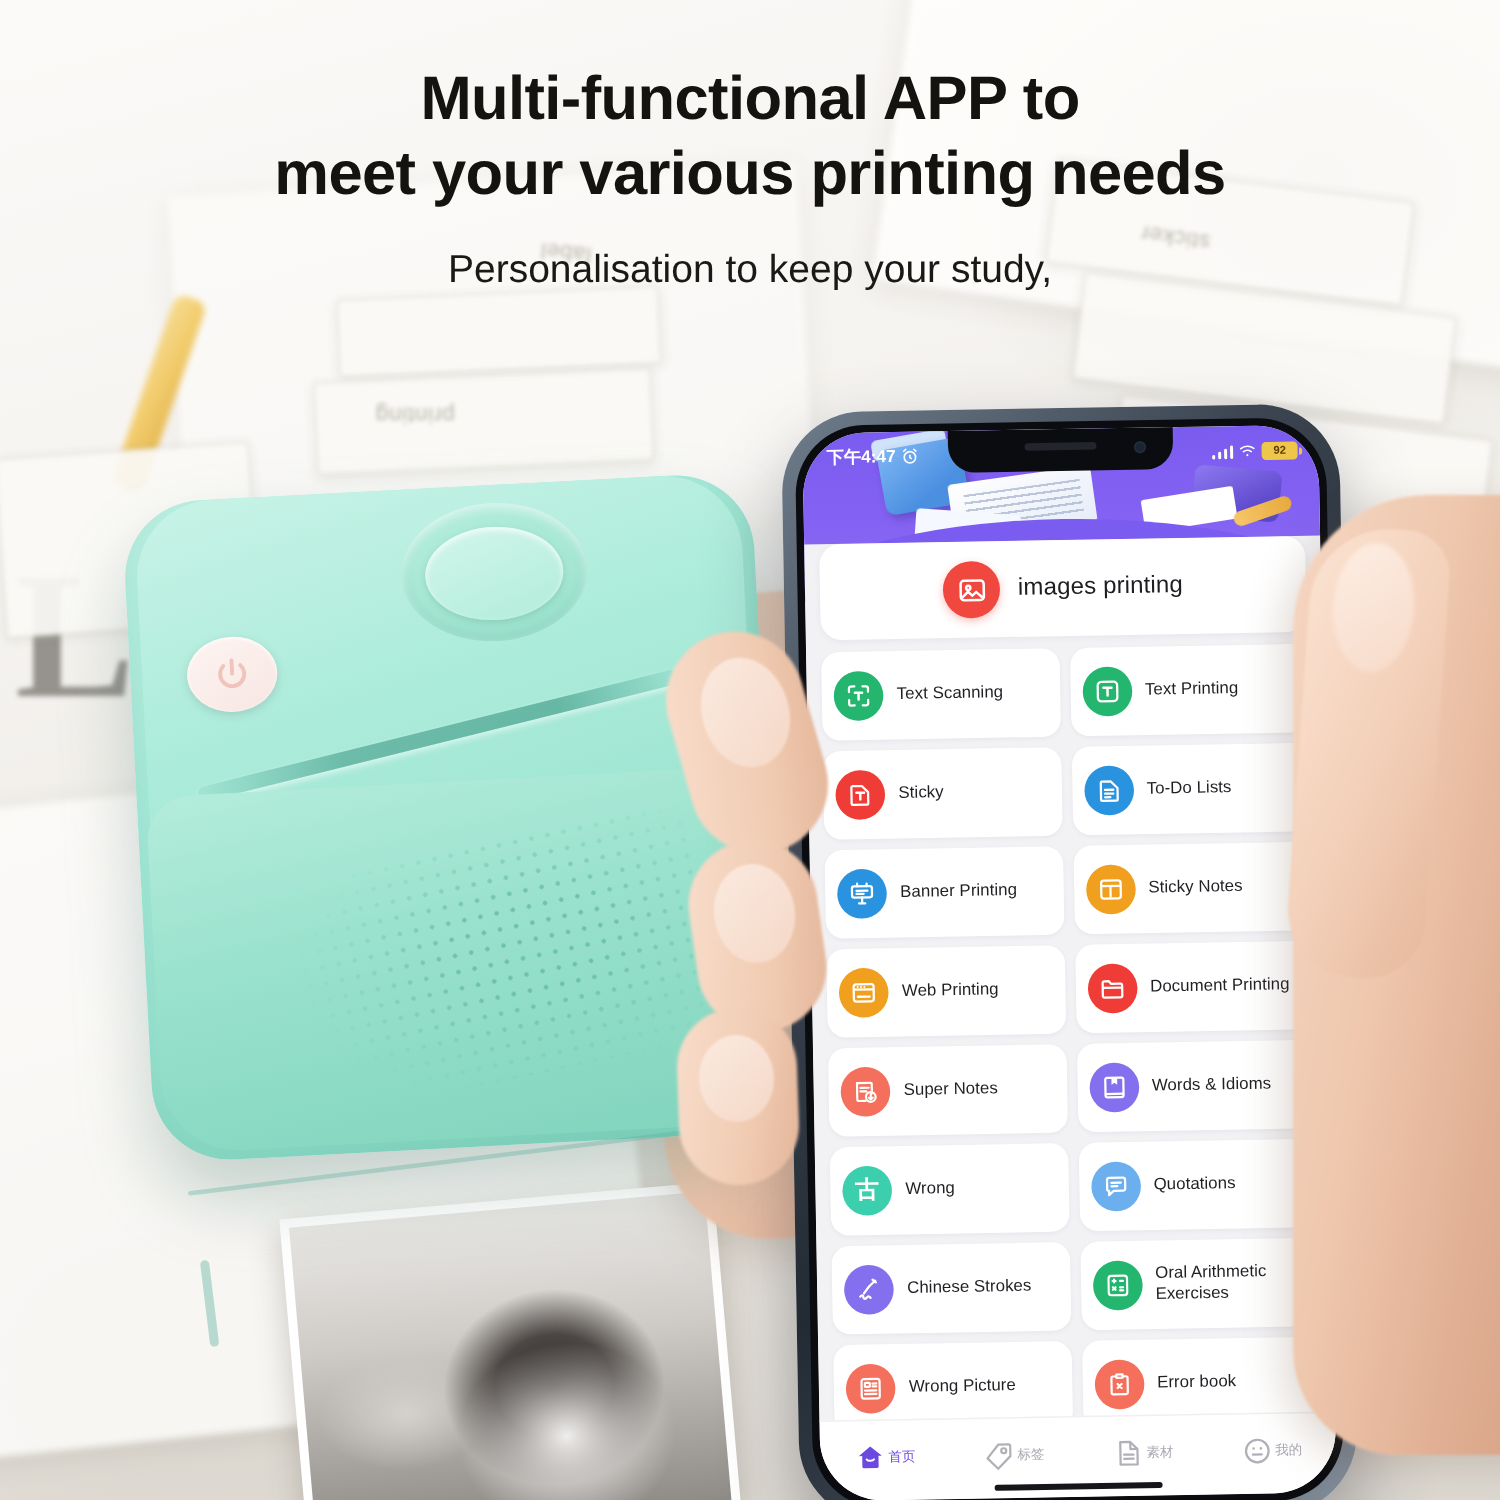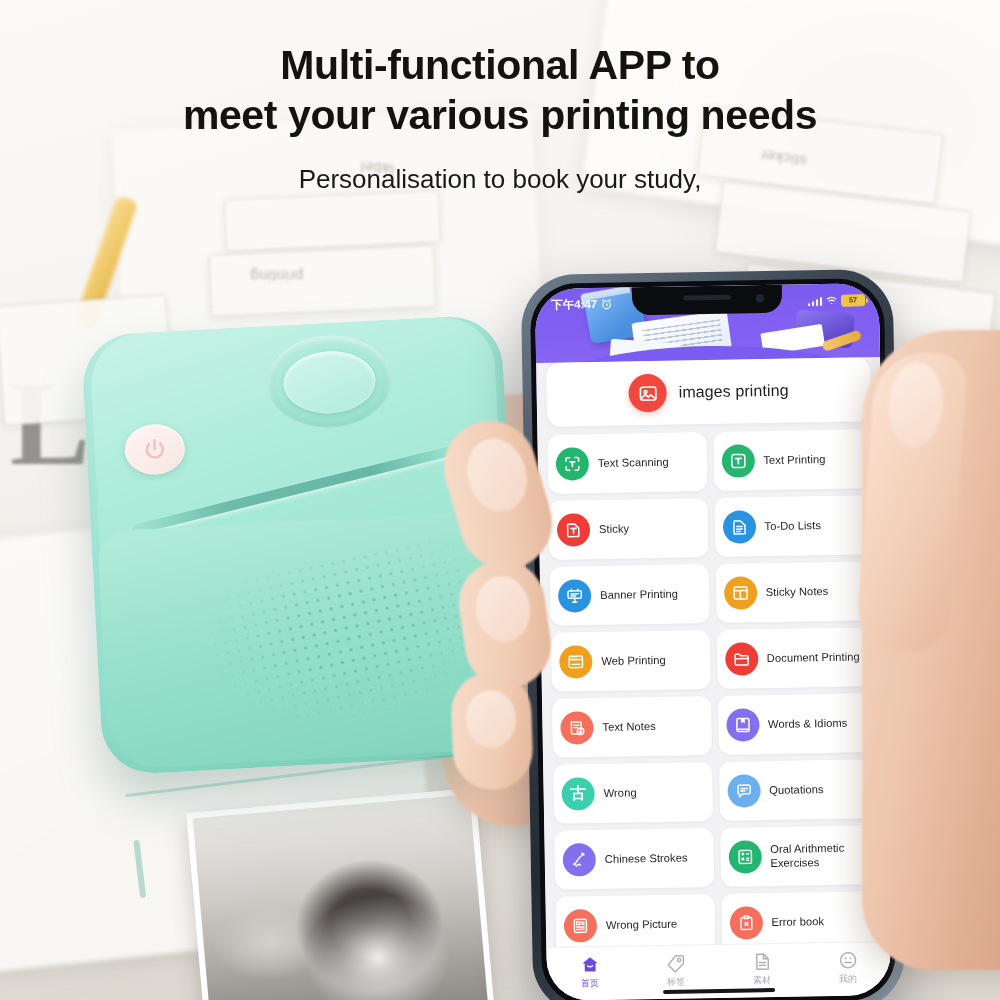--- a/index.html
+++ b/index.html
@@ -318,21 +318,21 @@
   .tile svg { width: 19px; height: 19px; }
   .tile .cn-glyph { color:#fff; font-size:16px; font-weight:700; font-family:"DejaVu Sans", sans-serif; }
 
   
   #tabbar {
     flex: 0 0 auto; height: 54px; background: #fff;
     display: flex; align-items: center; justify-content: space-around;
     padding-bottom: 4px; position: relative; z-index: 12;
     border-top: 1px solid #f0f0f3;
   }
-  #tabbar .tab { display: flex; flex-direction: column; align-items: center; gap: 2px; }
+  #tabbar .tab { display: flex; align-items: center; gap: 2px; }
   #tabbar .tab svg { width: 21px; height: 21px; }
   #tabbar .tlab { font-size: 9px; font-family: "DejaVu Sans", sans-serif; }
   #tabbar .tab.active .tlab { color: #6c4ae0; }
   #tabbar .tab .tlab { color: #a9a9b2; }
   .homebar {
     position: absolute; bottom: 5px; left: 50%; transform: translateX(-50%);
     width: 112px; height: 4px; background: #15151a; border-radius: 3px;
   }
 
   
@@ -381,21 +381,21 @@
 <div id="photo-print">
   <div class="img"></div>
 </div>
 
 <div id="headline">
   <h1>
     <span>Multi-functional APP to</span>
     <span class="l2">meet your various printing needs</span>
   </h1>
   <p>
-    <span>Personalisation to book your study,</span>
+    <span>Personalisation to keep your study,</span>
   </p>
 </div>
 
 <div class="hand" id="hand-left"></div>
 <div class="finger" style="left:452px; top:420px; width:92px; height:150px; transform:rotate(-16deg); z-index:6;"></div>
 <div class="fn-nail" style="left:468px; top:438px; width:58px; height:74px; transform:rotate(-16deg); z-index:7;"></div>
 <div class="finger" style="left:462px; top:560px; width:86px; height:128px; transform:rotate(-8deg); z-index:6;"></div>
 <div class="fn-nail" style="left:476px; top:576px; width:54px; height:66px; transform:rotate(-8deg); z-index:7;"></div>
 <div class="finger" style="left:452px; top:672px; width:80px; height:118px; transform:rotate(-2deg); z-index:6;"></div>
 <div class="fn-nail" style="left:466px; top:690px; width:50px; height:58px; transform:rotate(-2deg); z-index:7;"></div>
@@ -460,21 +460,21 @@
                 <i></i>
                 <i></i>
                 <i></i>
               </span>
             <svg class="sb-icon" viewBox="0 0 24 24" fill="none" stroke="#fff" stroke-width="2" stroke-linecap="round">
               <path d="M4 9.5a13 13 0 0 1 16 0"></path>
                 <path d="M7.2 13.3a8.3 8.3 0 0 1 9.6 0"></path>
               <circle cx="12" cy="17.6" r="1.3" fill="#fff" stroke="none"></circle>
             </svg>
             <span class="batt">
-                <span>57</span>
+                <span>92</span>
               </span>
           </div>
         </div>
 
         <div id="app-body">
 
           <div id="featured">
             <div class="ficon">
               <svg viewBox="0 0 24 24" fill="none" stroke="#fff" stroke-width="1.9" style="width:21px;height:21px">
                 <rect x="3.2" y="4.6" width="17.6" height="14.8" rx="2.6"></rect>
@@ -576,21 +576,21 @@
             <div class="tile">
               <div class="ticon" style="background:#f4705c">
                 <svg viewBox="0 0 24 24" fill="none" stroke="#fff" stroke-width="1.85" stroke-linecap="round" stroke-linejoin="round">
                   <path d="M5 4.6h11.4a1 1 0 0 1 1 1v8"></path>
                   <path d="M5 4.6v14a1 1 0 0 0 1 1h6"></path>
                   <path d="M7.8 8.6h7M7.8 11.6h5"></path>
                   <circle cx="16.4" cy="16.4" r="4.1"></circle>
                   <path d="M16.4 14.3v4.2M14.8 17l1.6 1.6 1.6-1.6"></path>
                 </svg>
               </div>
-              <div class="tlabel">Text Notes</div>
+              <div class="tlabel">Super Notes</div>
             </div>
 
             <div class="tile">
               <div class="ticon" style="background:#8470ee">
                 <svg viewBox="0 0 24 24" fill="none" stroke="#fff" stroke-width="1.9" stroke-linejoin="round">
                   <rect x="4.4" y="3.8" width="15.2" height="16.4" rx="1.8"></rect>
                   <path d="M4.4 17.4h15.2"></path>
                   <path d="M9.6 3.8h4.8v6l-2.4-1.7-2.4 1.7z" fill="#fff" stroke="none"></path>
                 </svg>
               </div>

